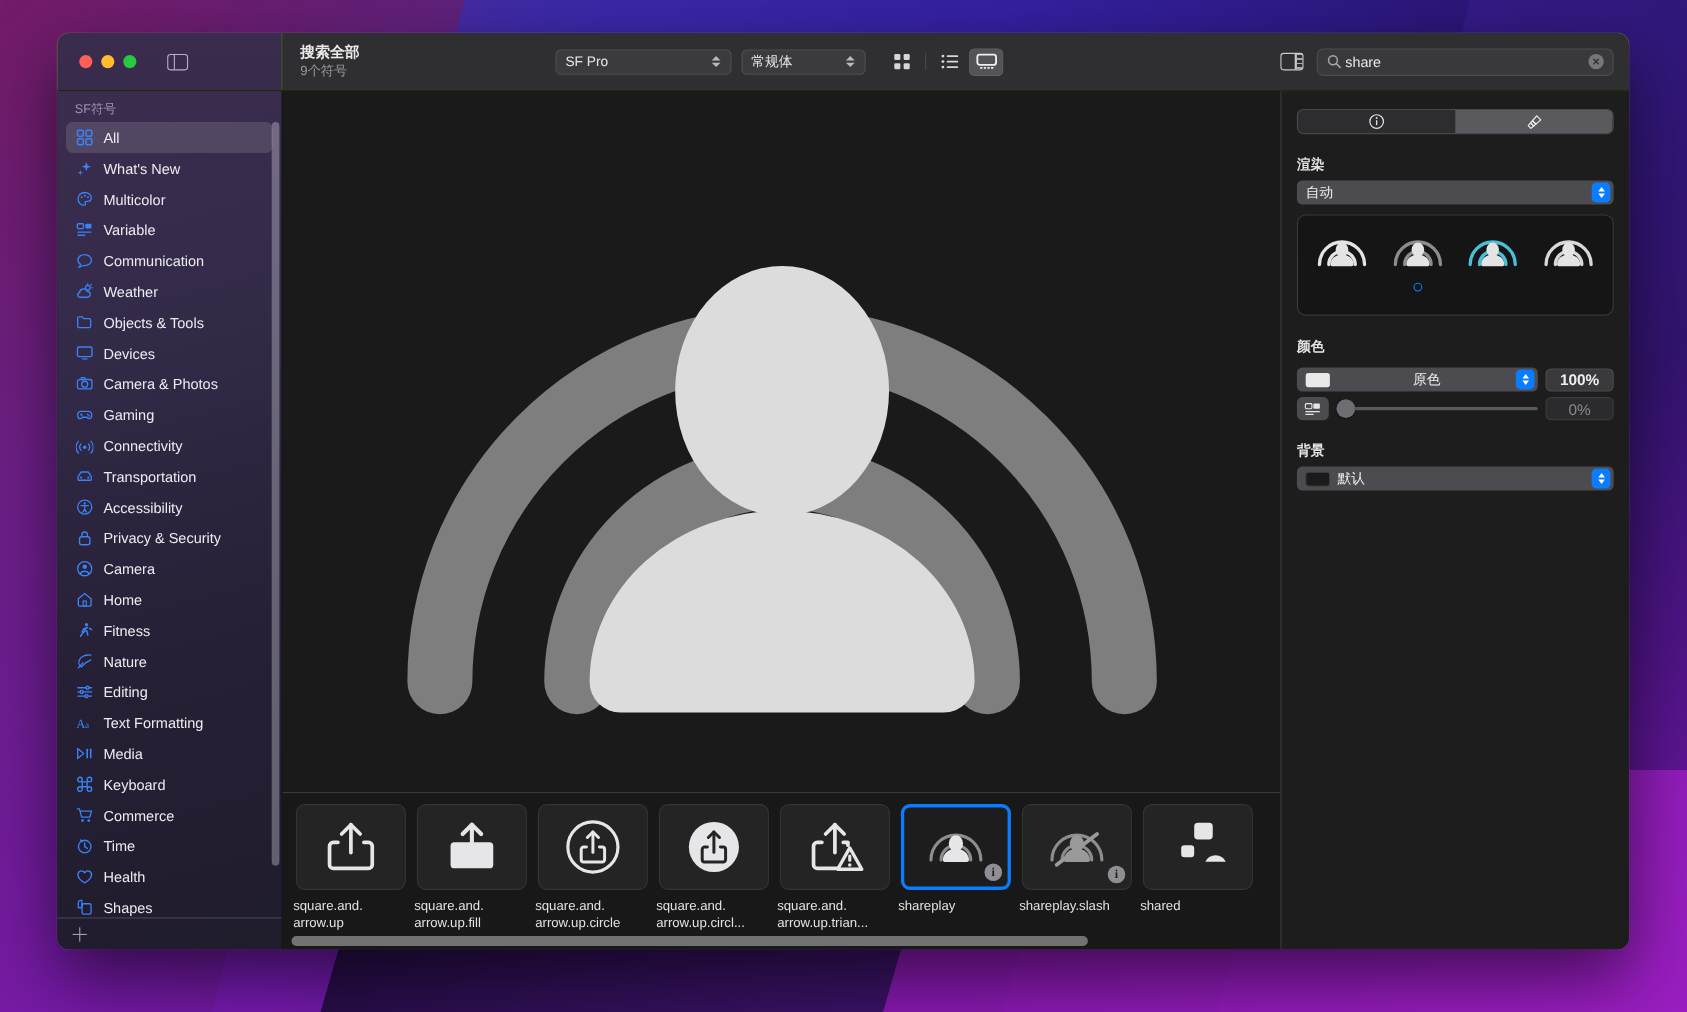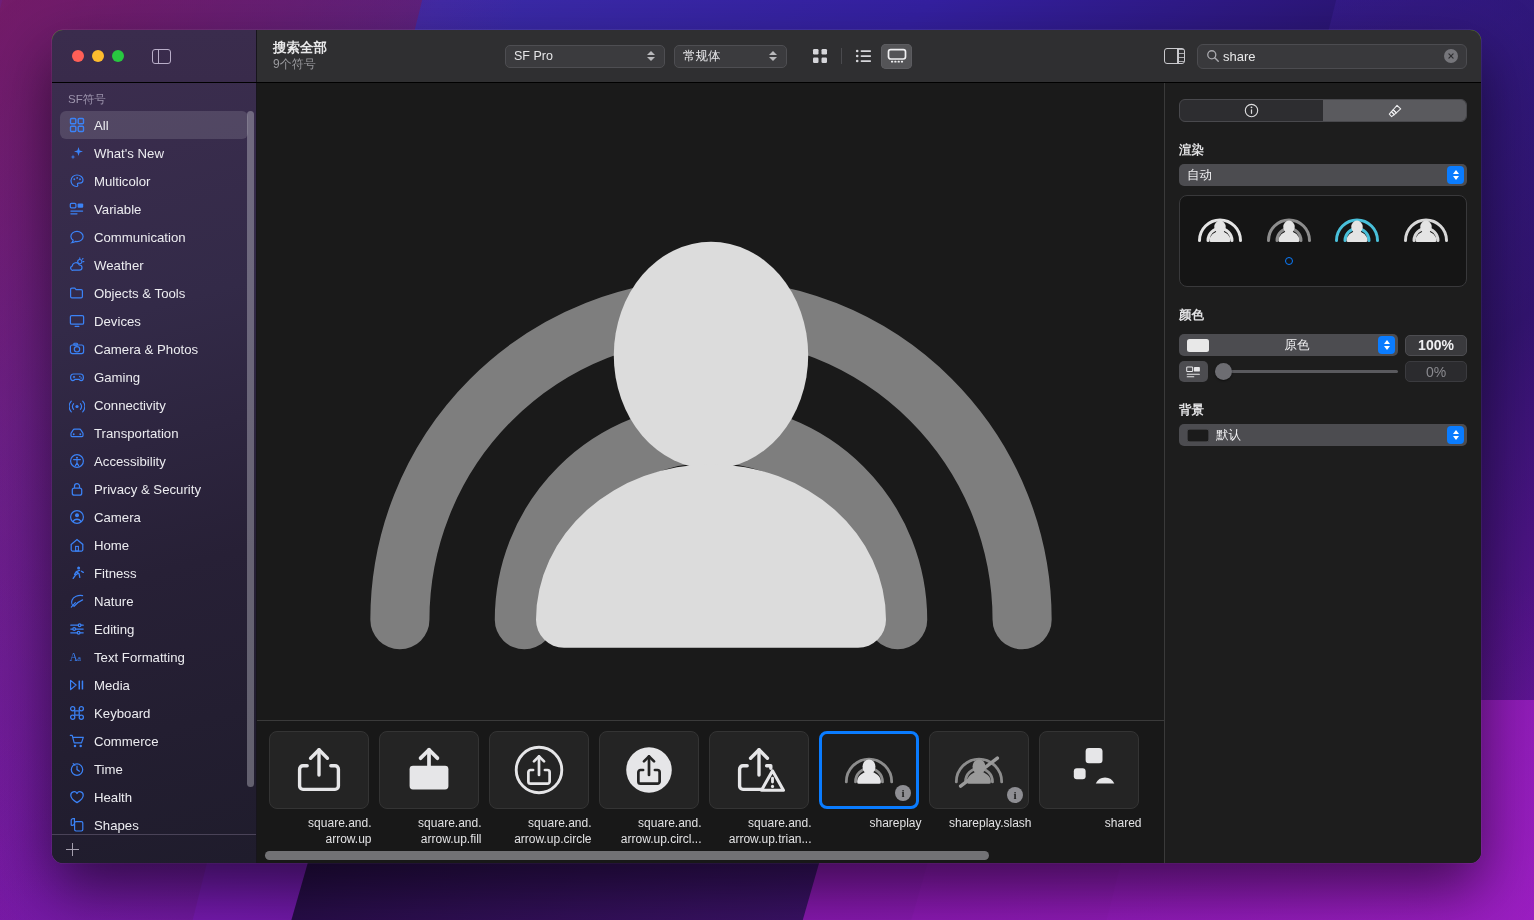--- a/index.html
+++ b/index.html
@@ -189,21 +189,21 @@
   }
   .tile.selected .tile-box { border:3px solid #0a7cff; background:#1d1d1d; }
   .tile-box svg { width:54px; height:54px; display:block; }
   .badge {
     position:absolute; right:5px; bottom:5px; width:16px; height:16px;
     border-radius:50%; background:#8e8e93; display:flex;
     align-items:center; justify-content:center;
     font-size:11px; font-weight:bold; color:#1d1d1d; font-family:"Liberation Serif", serif;
   }
   .tile-label {
-    margin-top:6px; font-size:12px; color:#e2e2e4; text-align:right;
+    margin-top:6px; font-size:12px; color:#e2e2e4; text-align:left;
     line-height:16px; width:105px;
   }
   .h-scroll { height:16px; flex:0 0 16px; display:flex; align-items:center; padding:0 4px; }
   .h-track { flex:1; height:9px; position:relative; }
   .h-thumb { position:absolute; left:4px; top:0; width:80.5%; height:9px;
              border-radius:5px; background:rgba(190,190,195,0.55); }
 
   
   .inspector {
     width:317px; flex:0 0 317px;

